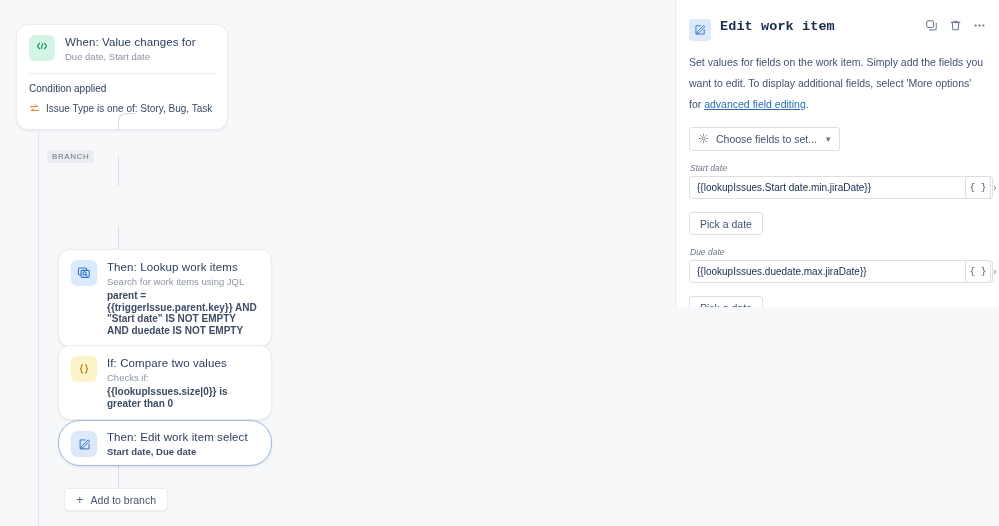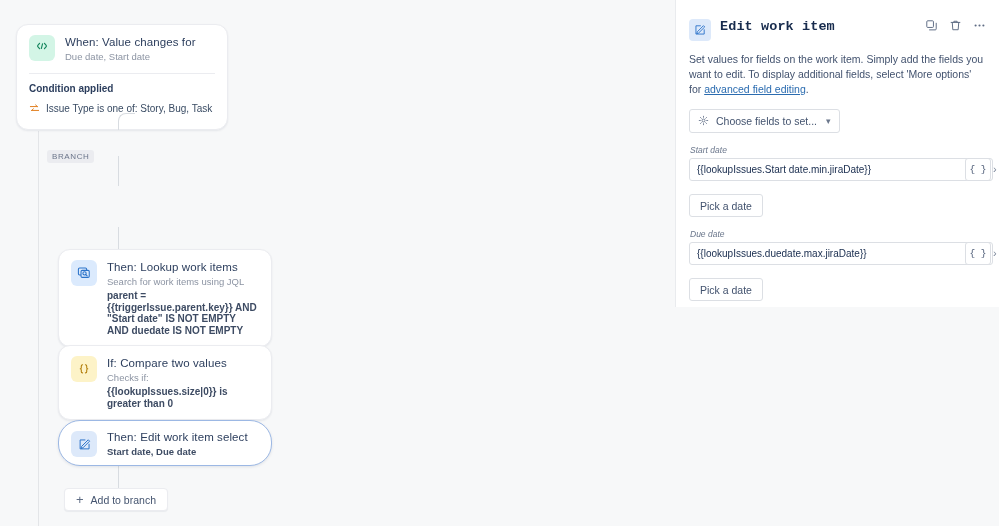--- a/index.html
+++ b/index.html
@@ -129,21 +129,21 @@
     font-size: 9.5px;
   }
 
   .card-divider {
     height: 1px;
     background: #ebecf0;
     margin: 0 12px;
   }
   .cond-head {
     font-size: 10px;
-    font-weight: bold;
+    font-weight: normal;
     color: #2c3e5d;
     padding: 9px 12px 0 12px;
   }
   .cond-row {
     display: flex;
     align-items: center;
     gap: 6px;
     padding: 6px 12px 11px 12px;
   }
   .cond-text {
@@ -220,21 +220,21 @@
     align-items: center;
     gap: 11px;
     padding-right: 1px;
   }
   .hdr-icon { cursor: pointer; display: block; }
 
   .panel-desc {
     padding: 11px 14px 0 13px;
     font-size: 10.5px;
     color: #42526e;
-    line-height: 15px;
+    line-height: 21px;
   }
   .panel-desc a {
     color: #2b6cb0;
     text-decoration: underline;
   }
 
   .choose-fields {
     margin: 12px 0 0 13px;
     display: inline-flex;
     align-items: center;

